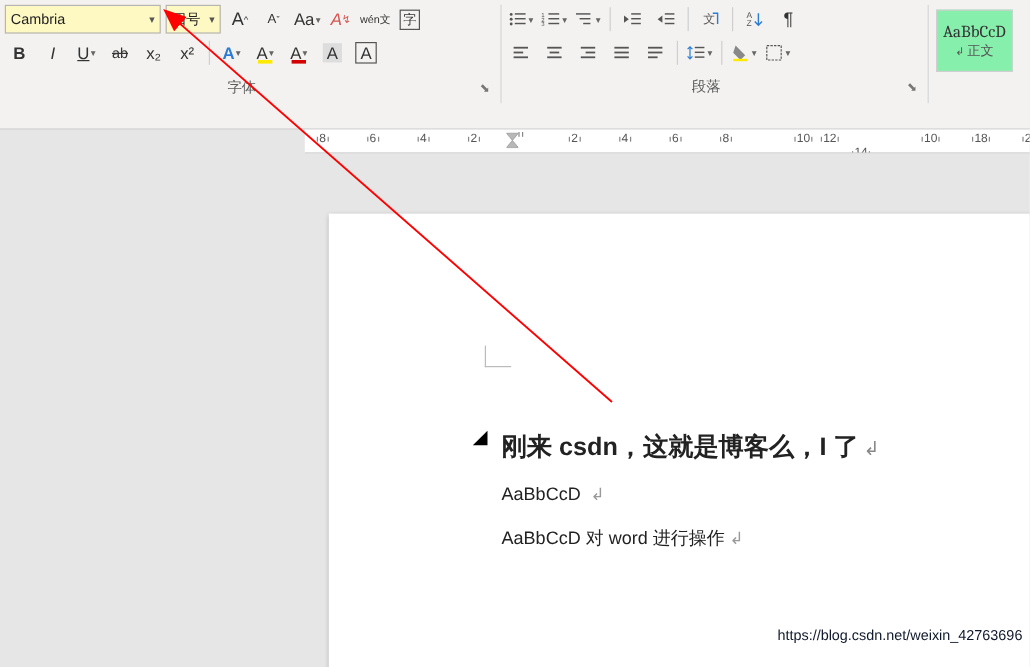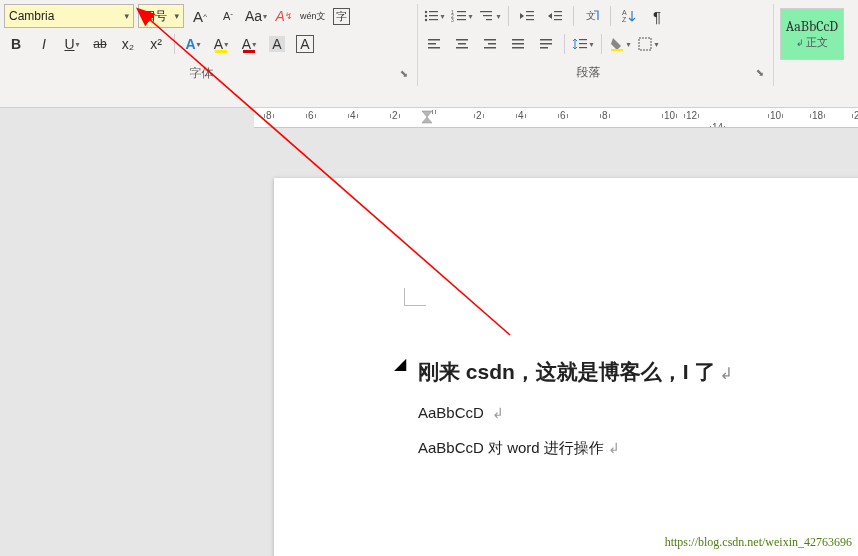--- a/index.html
+++ b/index.html
@@ -30,21 +30,21 @@
 .workspace{position:absolute;top:128px;left:0;right:0;bottom:0;background:#e6e6e6;overflow:hidden}
 .page{position:absolute;left:274px;top:50px;width:640px;height:800px;background:#fff;box-shadow:0 1px 4px rgba(0,0,0,.25)}
 .page-content{position:absolute;left:144px;top:180px;right:20px;font-family:"SimSun","宋体",serif;color:#222}
 .heading{font-size:21px;font-weight:bold;font-family:Cambria,"SimSun",serif;margin-bottom:18px}
 .heading .ret{font-weight:normal;color:#888;font-size:16px}
 .para{font-size:15px;margin-bottom:18px}
 .ret{color:#999;font-size:14px;margin-left:4px}
 .bullet-mark{position:absolute;left:120px;top:176px;font-size:16px}
 .margin-mark{position:absolute;left:130px;top:110px;width:22px;height:18px;border-left:1px solid #bbb;border-bottom:1px solid #bbb}
 .arrow{position:absolute;pointer-events:none;top:0;left:0}
-.watermark{position:absolute;right:6px;bottom:6px;font-size:12px;color:#4d7c0f;font-family:Liberation Serif, serif}
+.watermark{position:absolute;right:6px;bottom:20px;font-size:12px;color:#0f172a;font-family:Liberation Sans, sans-serif}
 .colorbar{width:12px;height:3px;position:absolute;bottom:3px;left:6px}
 .ic{position:relative}
 </style>
 </head>
 <body>
 
 <div class="ribbon">
   <div class="ribbon-body">
 
     <div class="group" style="width:418px">

